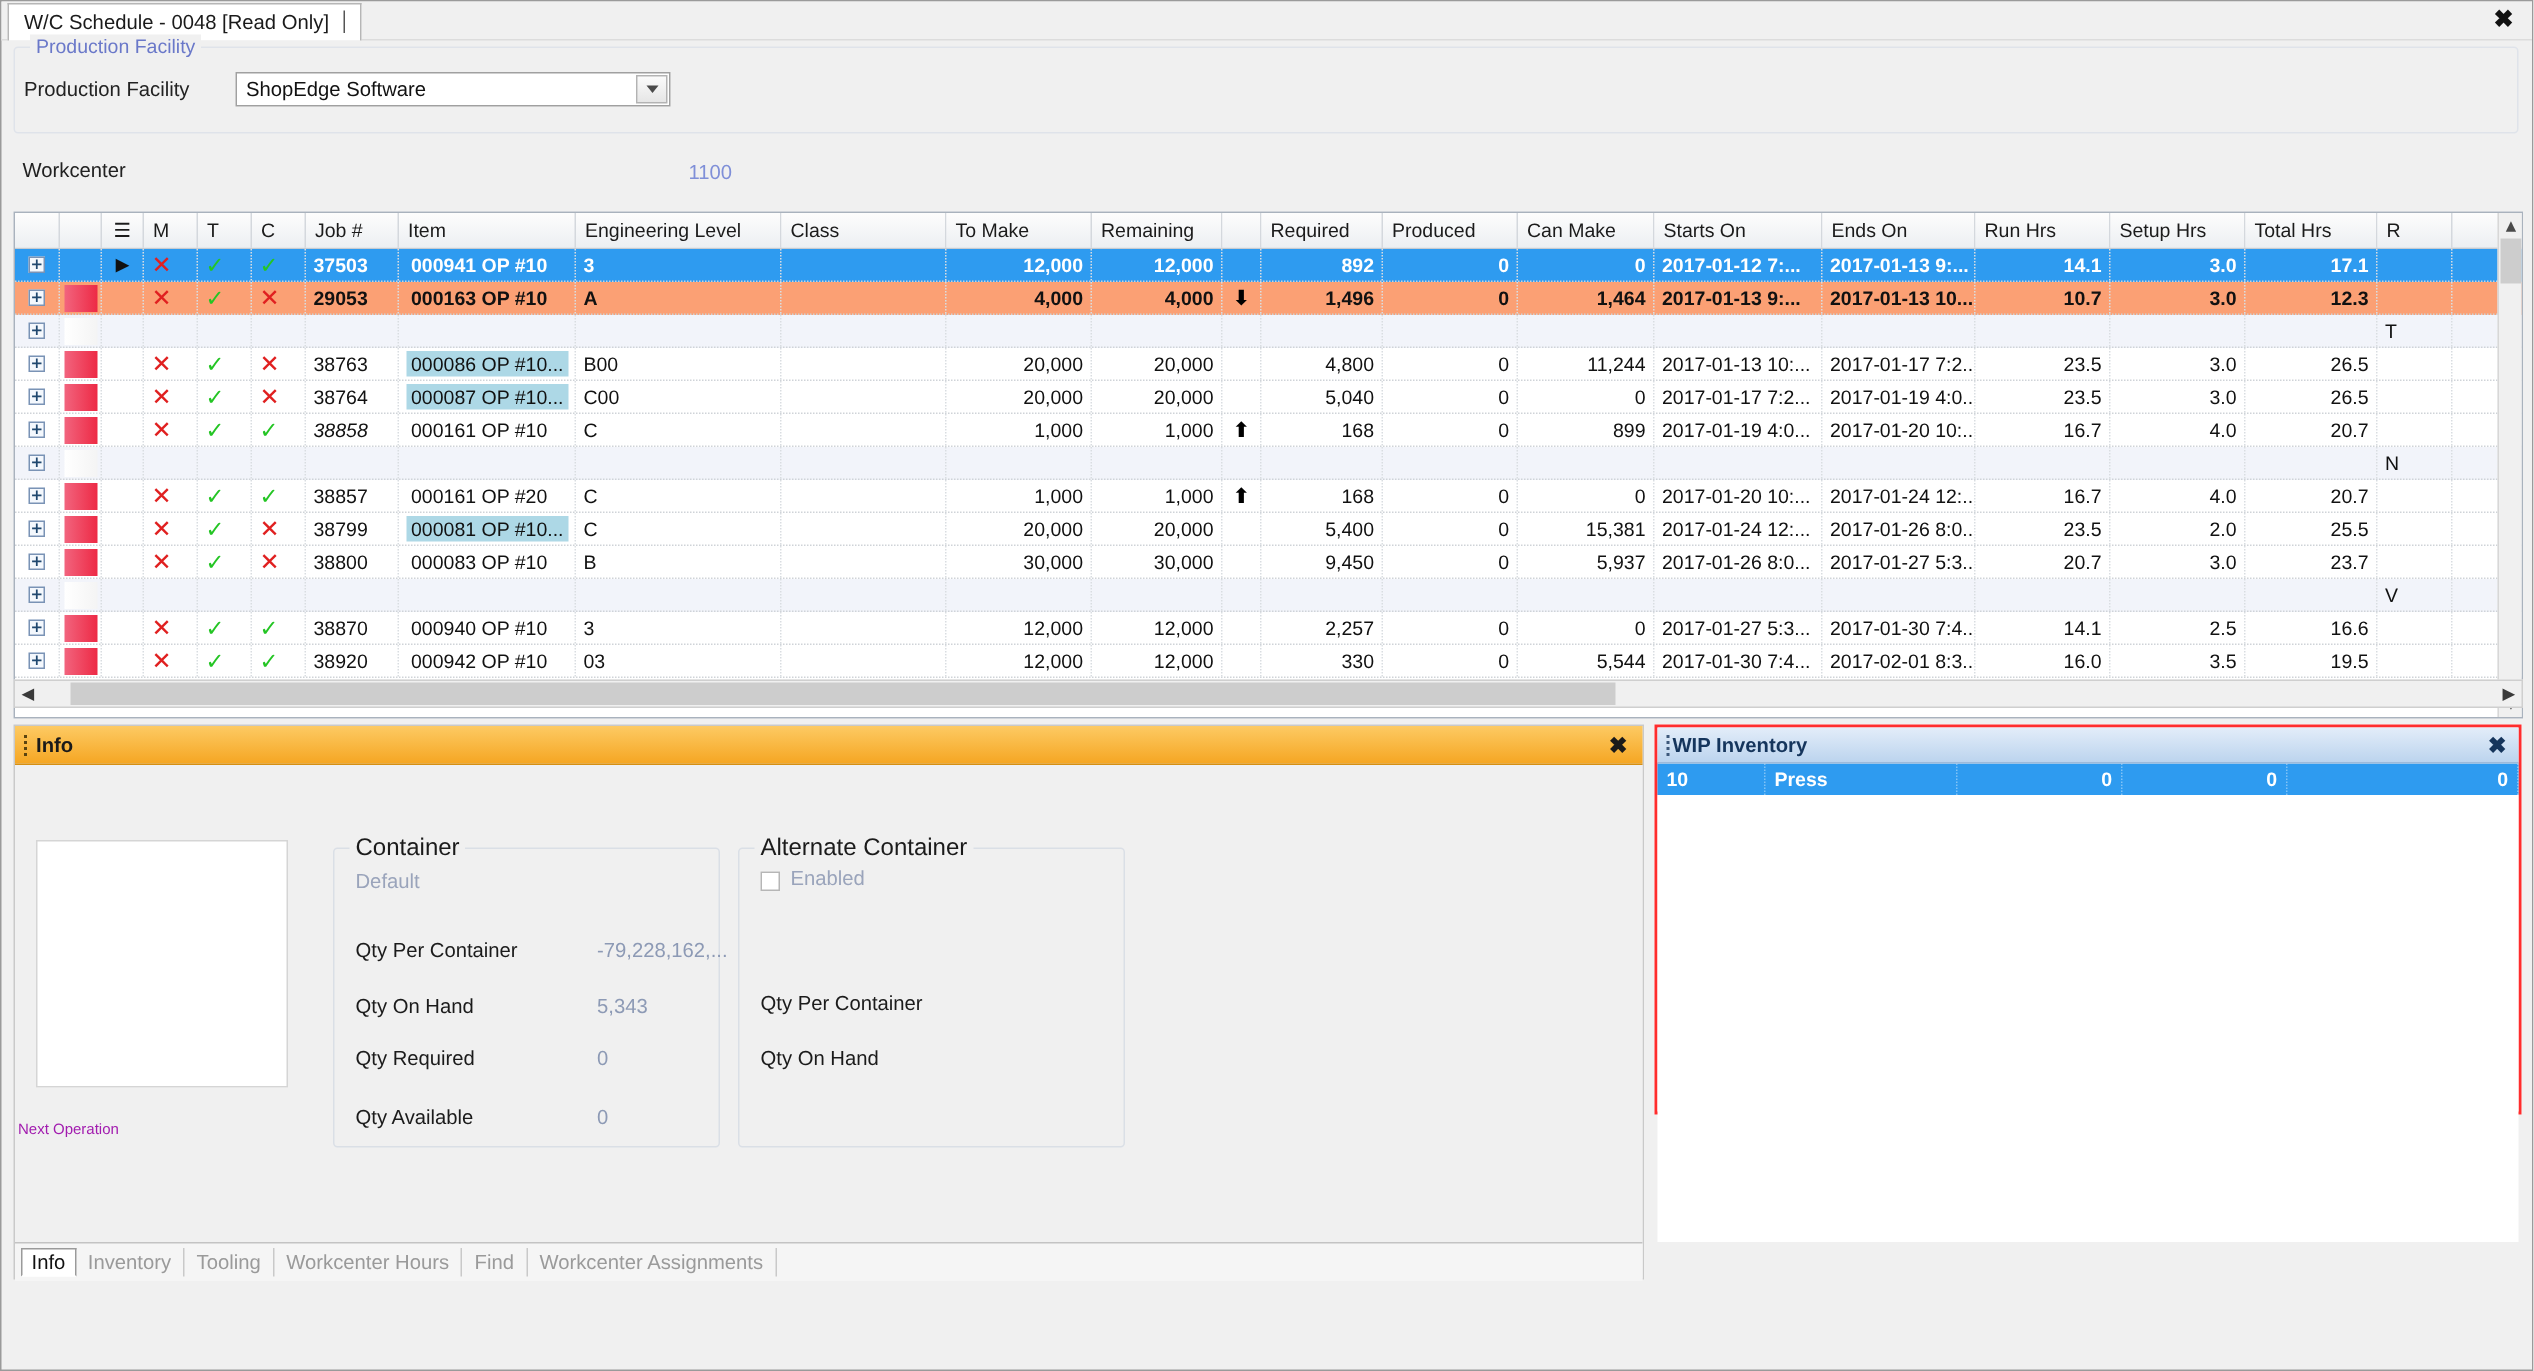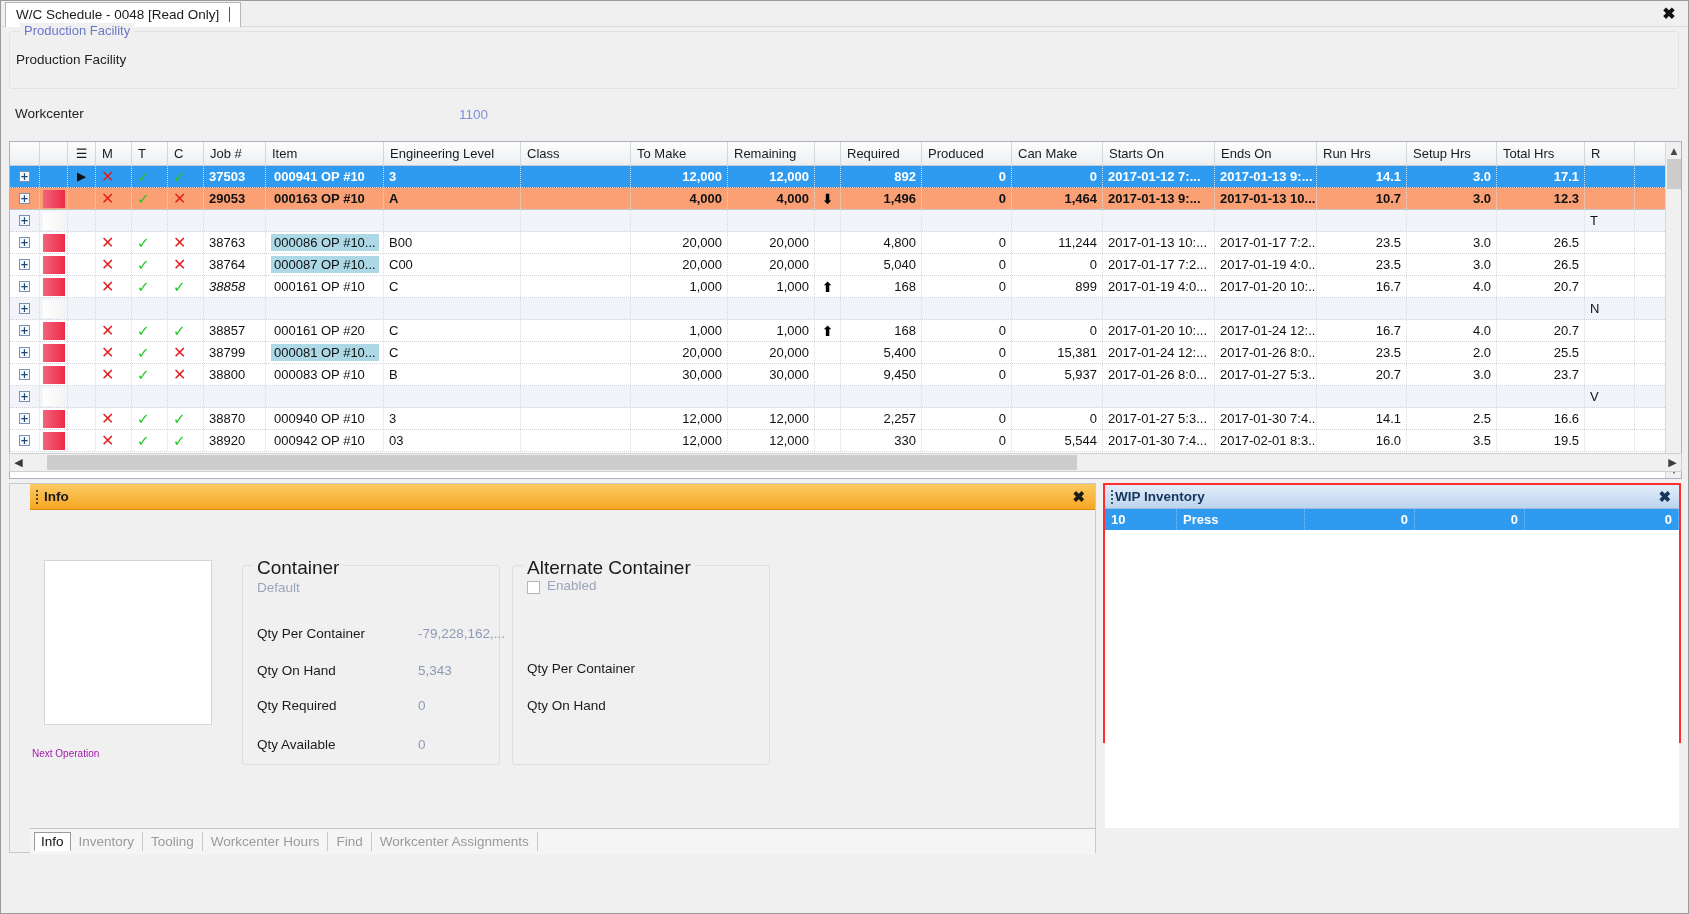--- a/index.html
+++ b/index.html
@@ -234,21 +234,20 @@
     background: #cdcdcd;
   }
 
   
   .info-panel {
     position: absolute;
     left: 8px; top: 482px;
     width: 1087px; height: 370px;
     background: #f0f0f0;
     border: 1px solid #c9c9c9;
-    padding-left: 20px;
   }
   .panel-caption {
     position: relative;
     height: 26px;
     background: linear-gradient(#fdca63,#f5a623);
     border-bottom: 1px solid #d68f12;
     display: flex; align-items: center;
     font-weight: bold;
     font-size: 13.5px;
     color: #1a1a1a;
@@ -282,21 +281,21 @@
   .fieldset {
     position: absolute;
     border: 1px solid #dadfe6;
     border-radius: 3px;
   }
   .fs-legend {
     position: absolute;
     left: 10px; top: -9px;
     padding: 0 4px;
     background: #f0f0f0;
-    font-size: 19px; color: #1b1b1b;
+    font-size: 16px; color: #1b1b1b;
   }
   .fs-sub {
     position: absolute;
     font-size: 13.5px; color: #9aa4bb;
   }
   .fld-lbl { position: absolute; font-size: 13.5px; color: #1b1b1b; }
   .fld-val { position: absolute; font-size: 13.5px; color: #8d9ab5; }
   .cbox {
     position: absolute;
     width: 13px; height: 13px;
@@ -383,20 +382,26 @@
   <div class="titlebar">
     <div class="doc-tab">
       <span>W/C Schedule - 0048 [Read Only]</span><span class="caret"></span>
     </div>
     <div class="win-close">✖</div>
   </div>
 
   <div class="facility-group">
     <div class="group-legend">Production Facility</div>
     <div class="lbl" style="left:6px; top:20px;">Production Facility</div>
+    <div class="combo" style="left:147px; top:16px; width:290px;">
+      <span>ShopEdge Software</span>
+      <span class="arrowbox">
+          <i></i>
+        </span>
+    </div>
   </div>
 
   <div class="lbl" style="left:14px; top:105px;">Workcenter</div>
   <div class="wc-extra" style="left:458px; top:106px;">1100</div>
 
   <div class="grid-wrap">
     <div class="grid-inner">
       <div class="hdr" id="grid-header">
           <div class="hc ctr" style="width: 30px;"></div>
           <div class="hc ctr" style="width: 28px;"></div>

